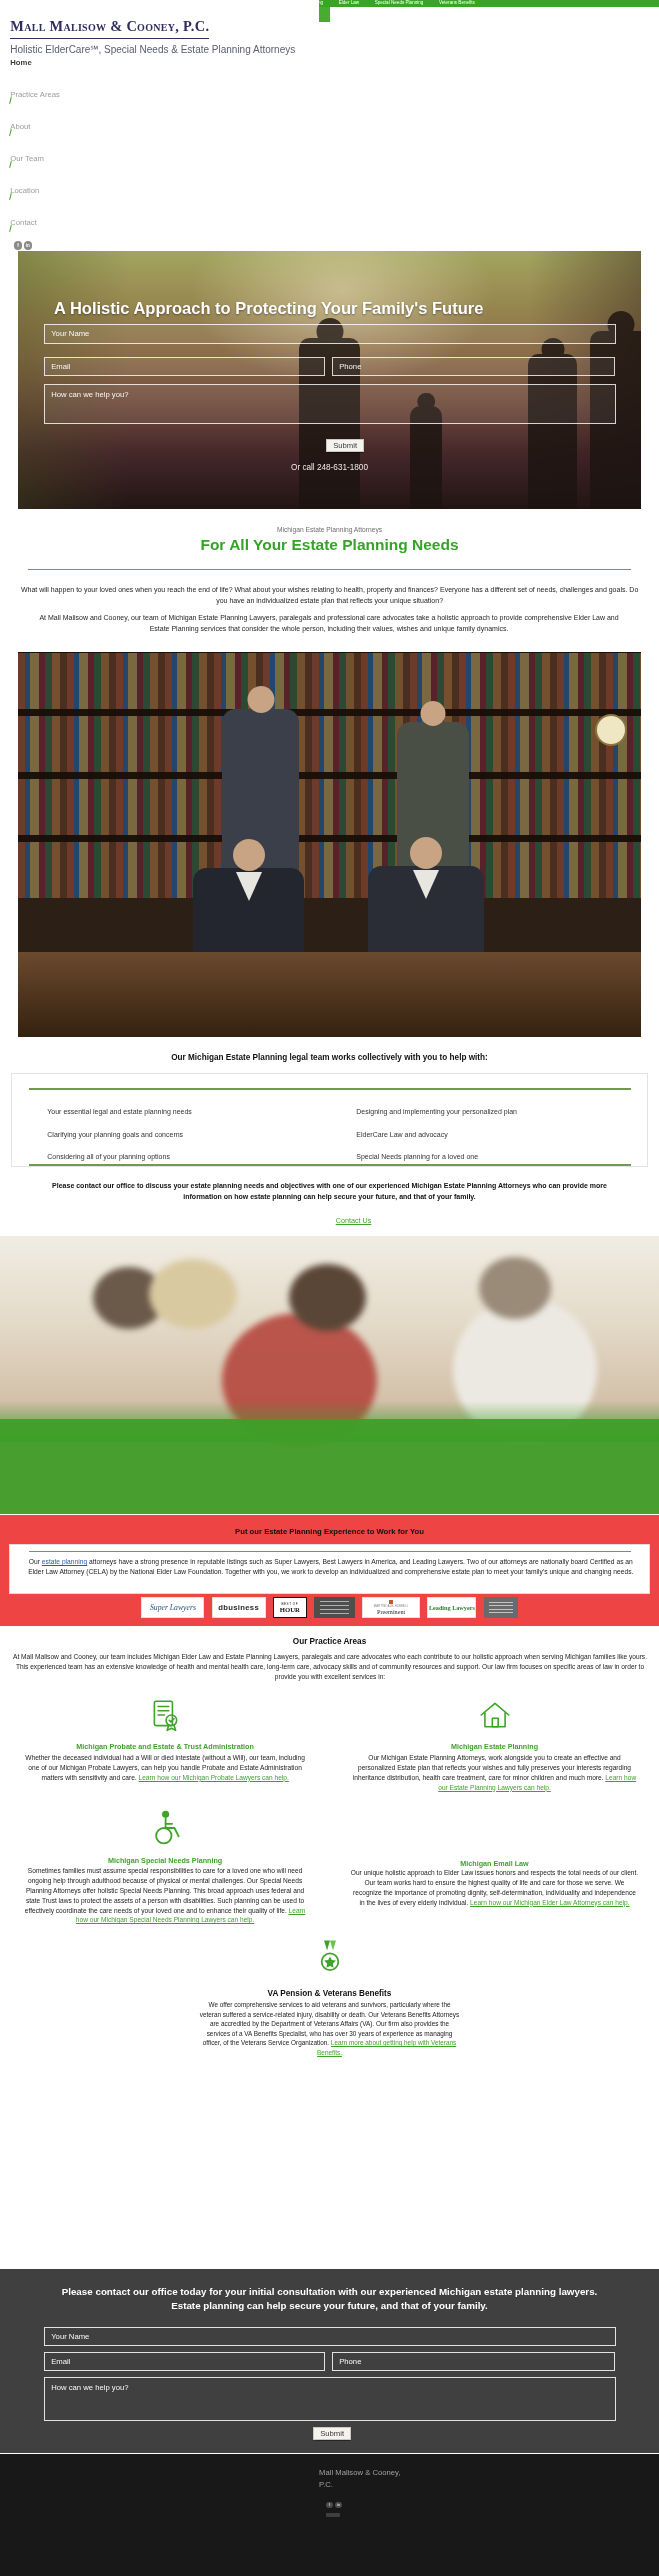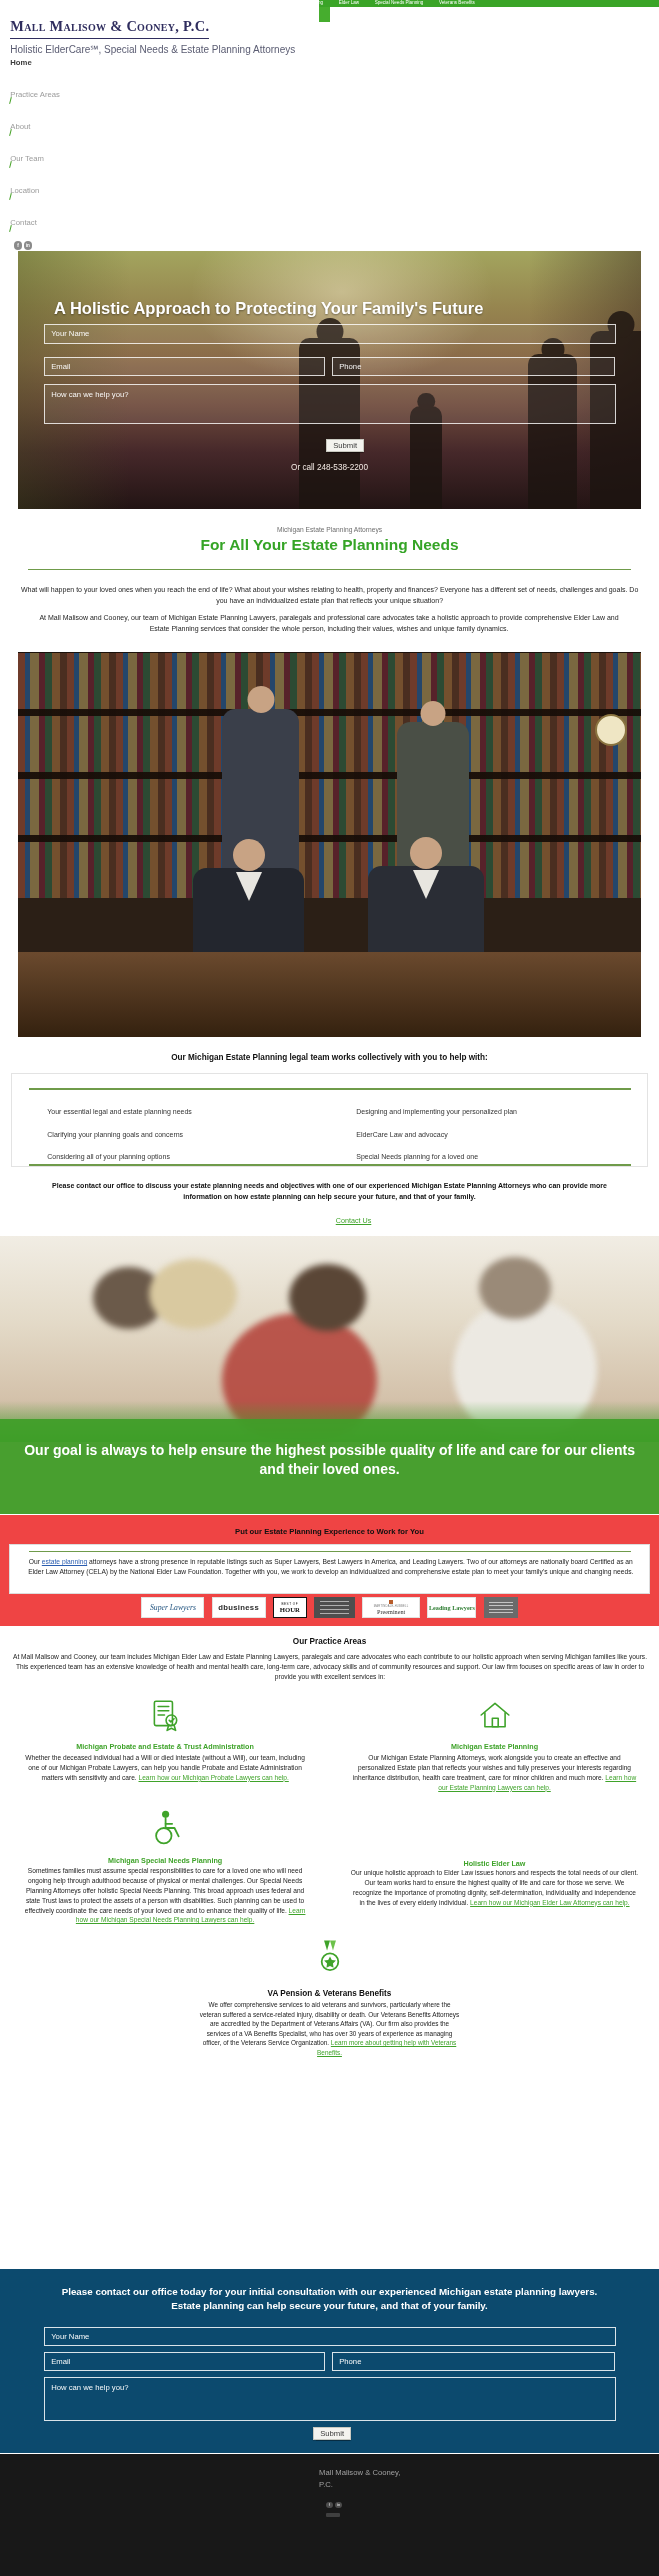--- a/index.html
+++ b/index.html
@@ -112,21 +112,21 @@
   .pa-h{left:0;top:1637px;width:659px;text-align:center;font-size:8.2px;font-weight:bold;color:#111;}
   .pa-intro{left:13px;top:1652px;width:634px;text-align:center;font-size:6.6px;line-height:1.5;color:#222;}
   .cell{width:289px;text-align:center;}
   .icon-wrap{text-align:center;}
   .pa-title{font-size:7.2px;font-weight:bold;color:#3fa32a;}
   .pa-text{font-size:6.6px;line-height:1.5;color:#222;}
   .palink{color:#3fa32a;text-decoration:underline;cursor:pointer;}
   .va-text{left:198px;top:2000px;width:263px;text-align:center;font-size:6.4px;line-height:1.5;color:#222;}
 
   
-  .cta{left:0;top:2269px;width:659px;height:184px;background:#0c4a6e;}
+  .cta{left:0;top:2269px;width:659px;height:184px;background:#404040;}
   .cta-h{position:absolute;left:46px;top:15.5px;width:567px;text-align:center;color:#fff;font-size:9.8px;font-weight:bold;line-height:1.45;}
   .c-input,.c-area{position:absolute;background:transparent;border:0.5px solid rgba(255,255,255,.85);color:#fff;font-family:"Liberation Sans",sans-serif;font-size:7.7px;padding:0 6.2px;box-sizing:border-box;outline:none;}
   .c-input::placeholder,.c-area::placeholder{color:rgba(255,255,255,.97);opacity:1;}
   .c-area{padding-top:4.6px;resize:none;}
 
   
   .footer{left:0;top:2454px;width:659px;height:302px;background:#181818;}
   .f-name{position:absolute;left:319px;top:13px;width:88px;font-size:7.7px;line-height:1.5;color:#a0a0a0;}
   .f-social{position:absolute;left:326px;top:45px;}
   .f-soc{width:6.7px;height:6.7px;border-radius:50%;background:#4c4c4c;color:#d6d6d6;font-size:3.6px;font-weight:bold;display:inline-flex;align-items:center;justify-content:center;margin-right:2.6px;}
@@ -169,21 +169,21 @@
     <div class="fig f1"></div>
     <div class="fig f2"></div>
     <div class="fig f3"></div>
     <div class="fig f4"></div>
     <h1 class="hero-title">A Holistic Approach to Protecting Your Family's Future</h1>
     <input class="h-input" style="left: 26px; top: 73px; width: 572px; height: 19.6px;" placeholder="Your Name">
     <input class="h-input" style="left: 26px; top: 106px; width: 281px; height: 18.5px;" placeholder="Email">
     <input class="h-input" style="left: 314px; top: 106px; width: 283px; height: 18.5px;" placeholder="Phone">
     <textarea class="h-area" style="left: 26px; top: 133px; width: 572px; height: 40px;" placeholder="How can we help you?"></textarea>
     <button class="submit-btn" style="position:absolute;left:308px;top:188px;">Submit</button>
-    <div class="hero-call">Or call 248-538-2200</div>
+    <div class="hero-call">Or call 248-631-1800</div>
   </section>
 
   <div class="abs kicker">Michigan Estate Planning Attorneys</div>
   <h2 class="abs h-green" style="margin:0;">For All Your Estate Planning Needs</h2>
   <div class="abs hr-green hr1"></div>
   <p class="abs body-p p1" style="margin:0;">What will happen to your loved ones when you reach the end of life? What about your wishes relating to health, property and finances? Everyone has a different set of needs, challenges and goals. Do you have an individualized estate plan that reflects your unique situation?</p>
   <p class="abs body-p p2" style="margin:0;">At Mall Malisow and Cooney, our team of Michigan Estate Planning Lawyers, paralegals and professional care advocates take a holistic approach to provide comprehensive Elder Law and Estate Planning services that consider the whole person, including their values, wishes and unique family dynamics.</p>
 
   <div class="abs photo-team">
     <div class="shelves"></div>
@@ -215,21 +215,20 @@
 
   <section class="abs goal">
     <div class="blob" style="left:93px;top:31px;width:72px;height:62px;background:#6b5a4a;"></div>
     <div class="blob" style="left:149px;top:23px;width:88px;height:70px;background:#d9c9a0;"></div>
     <div class="blob" style="left:222px;top:77px;width:155px;height:134px;background:#b5483f;opacity:.9;"></div>
     <div class="blob" style="left:289px;top:28px;width:77px;height:67px;background:#5a4636;"></div>
     <div class="blob" style="left:453px;top:62px;width:144px;height:144px;background:#ece9e2;"></div>
     <div class="blob" style="left:479px;top:20.6px;width:72px;height:62px;background:#9a8a78;"></div>
     <div class="goal-tint"></div>
     <div class="goal-overlay"></div>
-    <div class="goal-text">Our goal is always to help ensure the highest possible quality of life and care for our clients and their loved ones.</div>
   </section>
 
   <section class="abs gray-sec">
     <h3 class="exp-h" style="margin:0;">Put our Estate Planning Experience to Work for You</h3>
     <div class="exp-box">
       <div class="exp-line"></div>
       <p class="exp-p" style="margin:0;"><span>Our </span><a href="#" class="blink">estate planning</a><span> attorneys have a strong presence in reputable listings such as Super Lawyers, Best Lawyers in America, and Leading Lawyers. Two of our attorneys are nationally board Certified as an Elder Law Attorney (CELA) by the National Elder Law Foundation. Together with you, we work to develop an individualized and comprehensive estate plan to meet your family's unique and changing needs.</span></p>
     </div>
     <div class="logos">
       <div class="lg lg-sl">Super Lawyers</div>
@@ -278,21 +277,21 @@
     <svg class="picon" width="38" height="38" viewBox="0 0 64 64">
         <circle cx="33" cy="9" r="6" fill="#3fa32a" stroke="none"></circle>
         <path d="M33 16v16h15l7 14"></path>
         <path d="M33 25h11"></path>
         <circle cx="30" cy="45" r="13"></circle>
       </svg>
   </div>
   <div class="abs cell pa-title" style="left:20.6px;top:1856px;">Michigan Special Needs Planning</div>
   <p class="abs cell pa-text" style="left:20.6px;top:1866px;margin:0;"><span>Sometimes families must assume special responsibilities to care for a loved one who will need ongoing help through adulthood because of physical or mental challenges. Our Special Needs Planning Attorneys offer holistic Special Needs Planning. This broad approach uses federal and state Trust laws to protect the assets of a person with disabilities. Such planning can be used to effectively coordinate the care needs of your loved one and to enhance their quality of life. </span><a href="#" class="palink">Learn how our Michigan Special Needs Planning Lawyers can help.</a></p>
 
-  <div class="abs cell pa-title" style="left:350px;top:1859px;">Holistic Elder Law</div>
+  <div class="abs cell pa-title" style="left:350px;top:1859px;">Michigan Email Law</div>
   <p class="abs cell pa-text" style="left:350px;top:1868px;margin:0;"><span>Our unique holistic approach to Elder Law issues honors and respects the total needs of our client. Our team works hard to ensure the highest quality of life and care for those we serve. We recognize the importance of promoting dignity, self-determination, individuality and independence in the lives of every elderly individual. </span><a href="#" class="palink">Learn how our Michigan Elder Law Attorneys can help.</a></p>
 
   <div class="abs icon-wrap" style="left:0;top:1938px;width:659px;">
     <svg class="picon" width="38" height="38" viewBox="0 0 64 64">
         <path d="M22 4h10l-5 17z" fill="#3fa32a" stroke="none"></path>
         <path d="M32 4h10l-5 17z" fill="#6cc24a" stroke="none"></path>
         <circle cx="32" cy="40" r="14"></circle>
         <path d="M32 31l3 6 7 1-5 5 1 7-6-3-6 3 1-7-5-5 7-1z" fill="#3fa32a" stroke="none"></path>
       </svg>
   </div>

